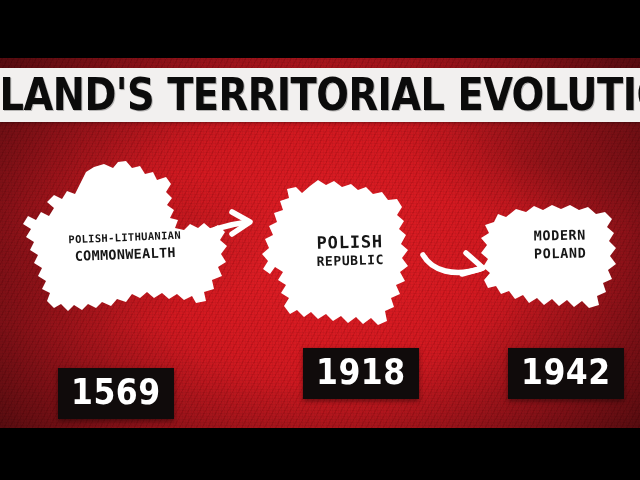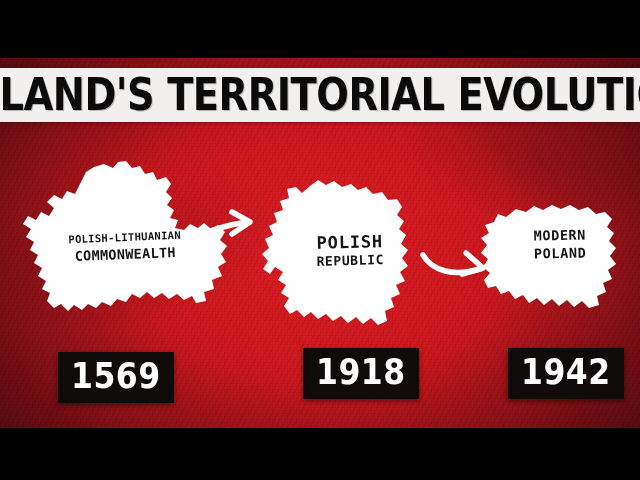--- a/index.html
+++ b/index.html
@@ -160,21 +160,21 @@
     background: #100b0b;
     color: #ffffff;
     font-family: "Liberation Sans Narrow", "DejaVu Sans Condensed", "Liberation Sans", sans-serif;
     font-weight: 700;
     font-size: 35px;
     line-height: 1;
     padding: 7px 13px 9px 13px;
     letter-spacing: 0.5px;
     box-shadow: 0 2px 5px rgba(0,0,0,0.45);
   }
-  #year-1569 { left: 58px; top: 352px; }
+  #year-1569 { left: 58px; top: 368px; }
   #year-1918 { left: 303px; top: 348px; text-align: right; }
   #year-1945 { left: 508px; top: 348px; }
 </style>
 </head>
 <body>
 
 <div id="stage">
 
   <div class="bar top"></div>
 

